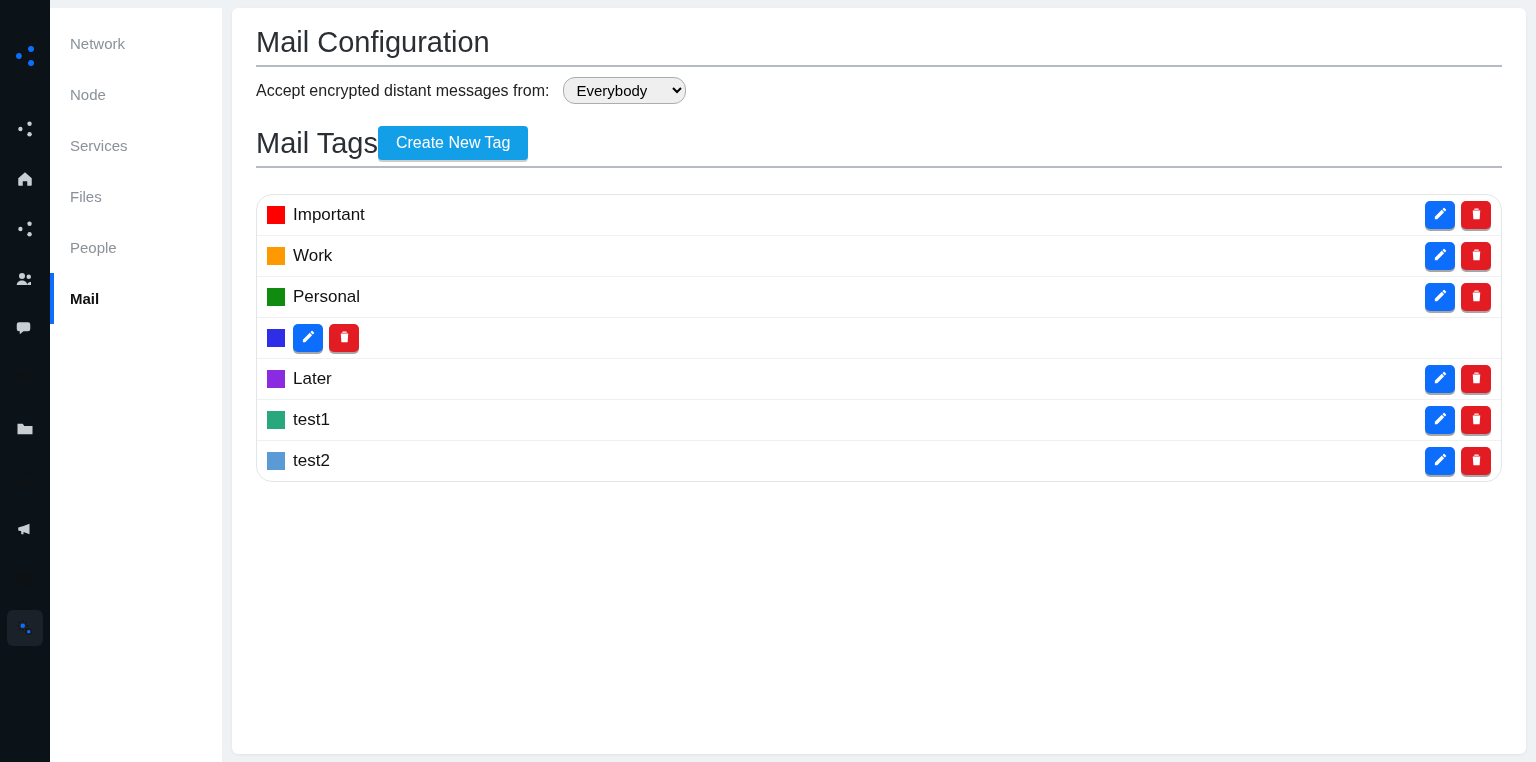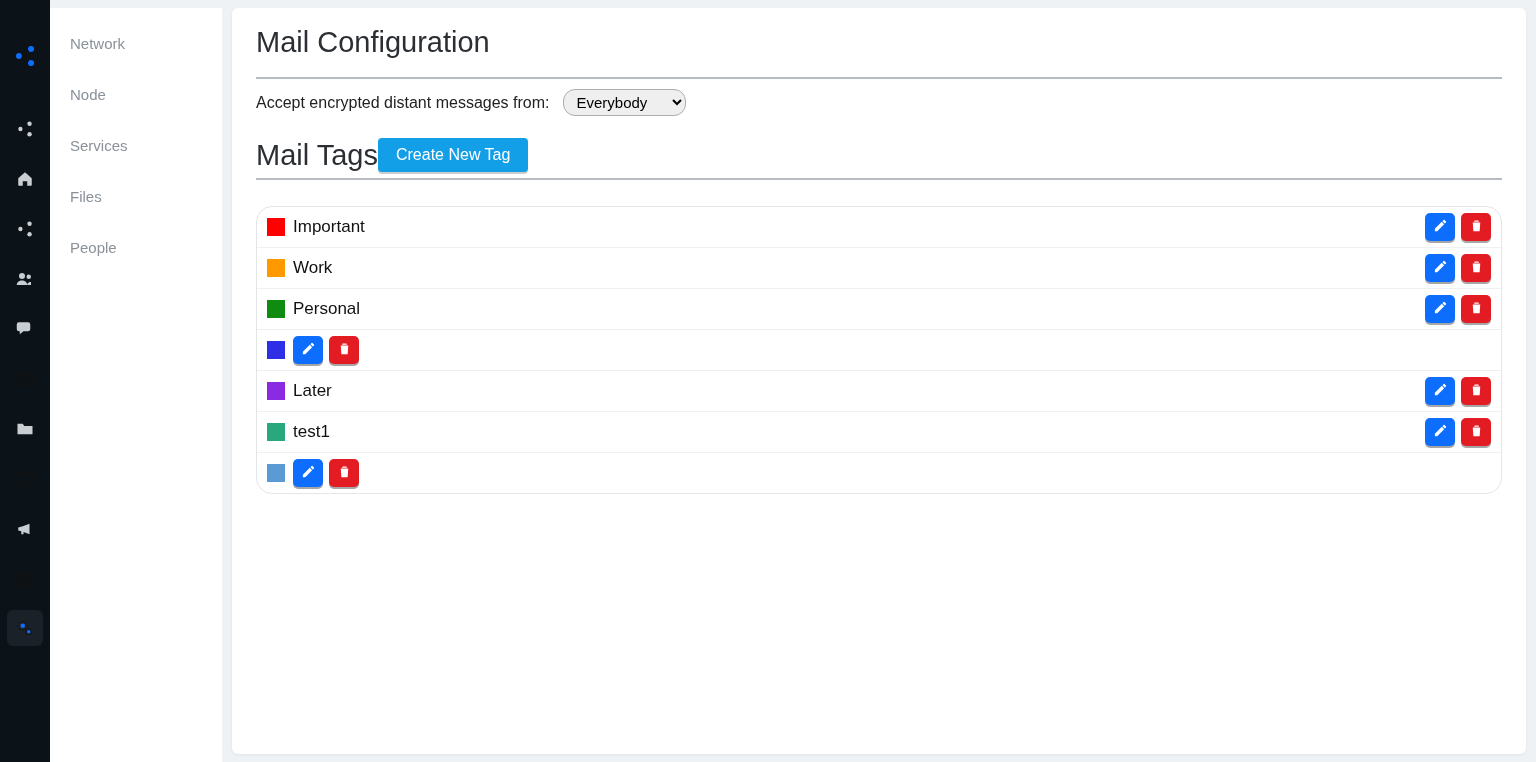--- a/index.html
+++ b/index.html
@@ -81,21 +81,21 @@
     height: 100%;
     padding: 18px 24px;
     box-shadow: 0 1px 3px rgba(0,0,0,0.06);
   }
 
   h2.section-title {
     font-size: 29px;
     font-weight: 400;
     color: #2b2f33;
     border-bottom: 2px solid #b5bbc1;
-    padding-bottom: 18px;
+    padding-bottom: 6px;
     margin-bottom: 10px;
   }
 
   .config-row {
     display: flex;
     align-items: center;
     font-size: 16px;
     color: #222;
     margin-bottom: 22px;
   }
@@ -298,20 +298,21 @@
       </svg>
   </div>
 </nav>
 
 <nav class="sidebar" id="sidebar">
     <div class="sidebar-item">Network</div>
     <div class="sidebar-item">Node</div>
     <div class="sidebar-item">Services</div>
     <div class="sidebar-item">Files</div>
     <div class="sidebar-item">People</div>
+    <div class="sidebar-item active">Mail</div>
   </nav>
 
 <main class="main">
   <div class="card">
 
     <h2 class="section-title">Mail Configuration</h2>
 
     <div class="config-row">
       <label>Accept encrypted distant messages from:</label>
       <select id="accept-select"><option>Everybody</option></select>
@@ -413,20 +414,21 @@
             </button>
             <button class="btn-icon btn-delete">
               <span><svg>
                   <use href="#i-trash"></use>
                 </svg></span>
             </button>
           </span>
         </div>
         <div class="tag-row">
           <span class="swatch" style="background: rgb(91, 155, 213);"></span>
+          <span class="tag-label">test2</span>
           <span class="tag-actions">
             <button class="btn-icon btn-edit">
               <span><svg>
                   <use href="#i-pencil"></use>
                 </svg></span>
             </button>
             <button class="btn-icon btn-delete">
               <span><svg>
                   <use href="#i-trash"></use>
                 </svg></span>

